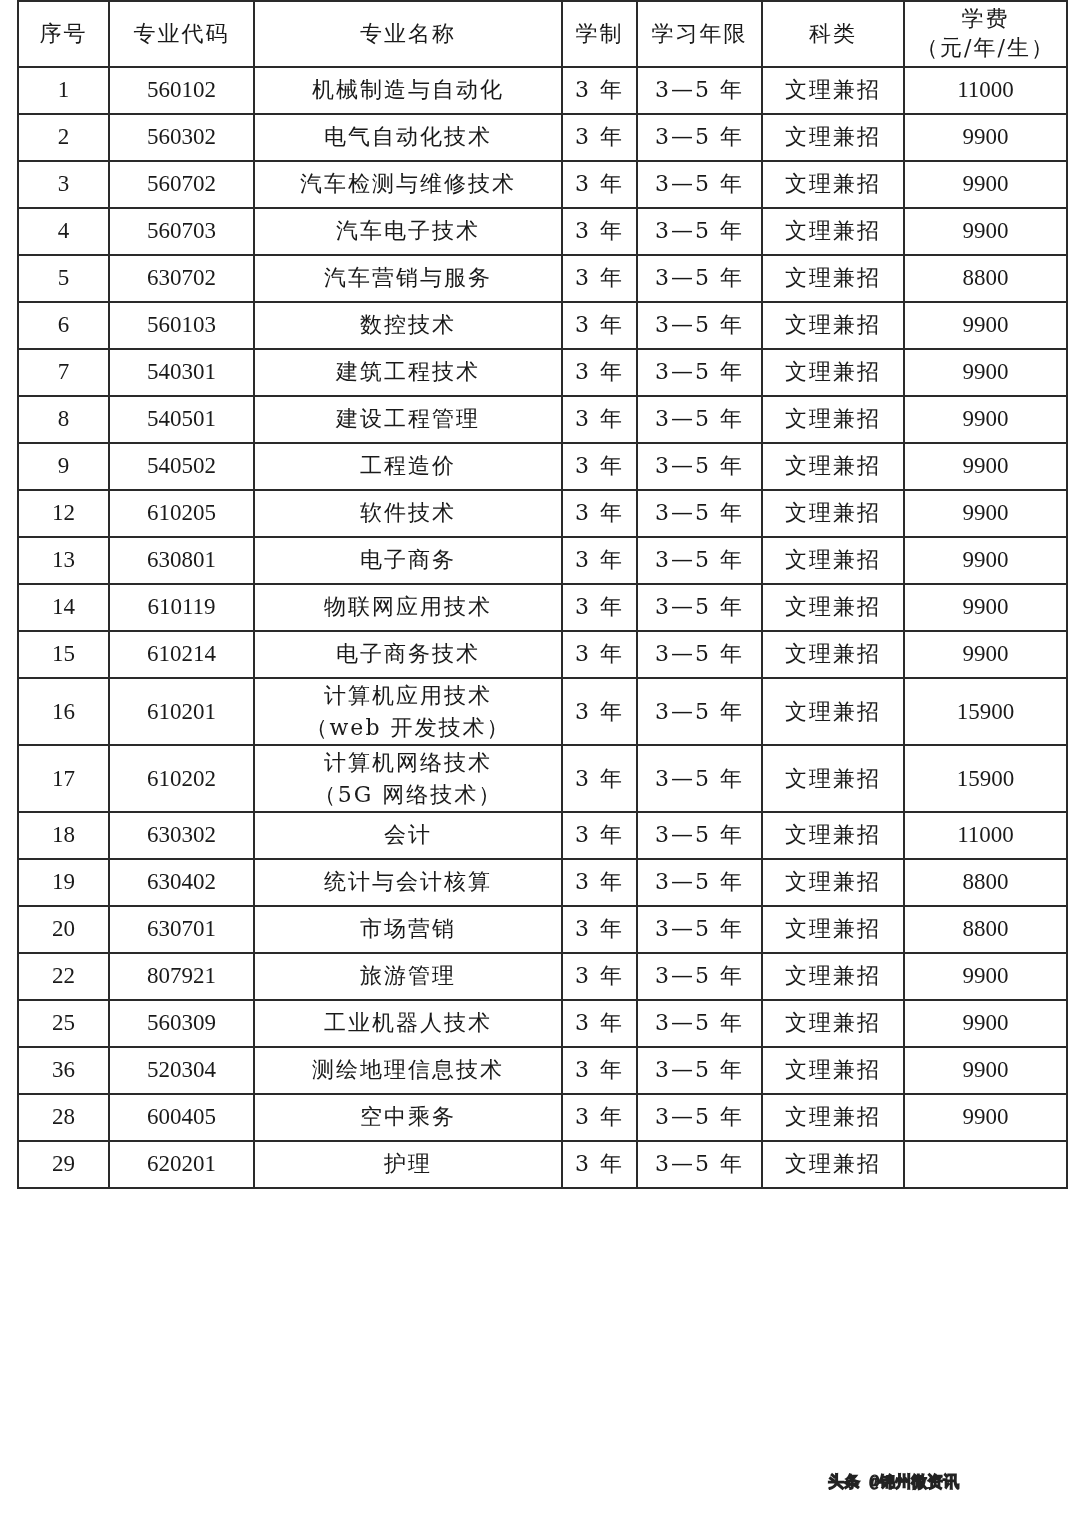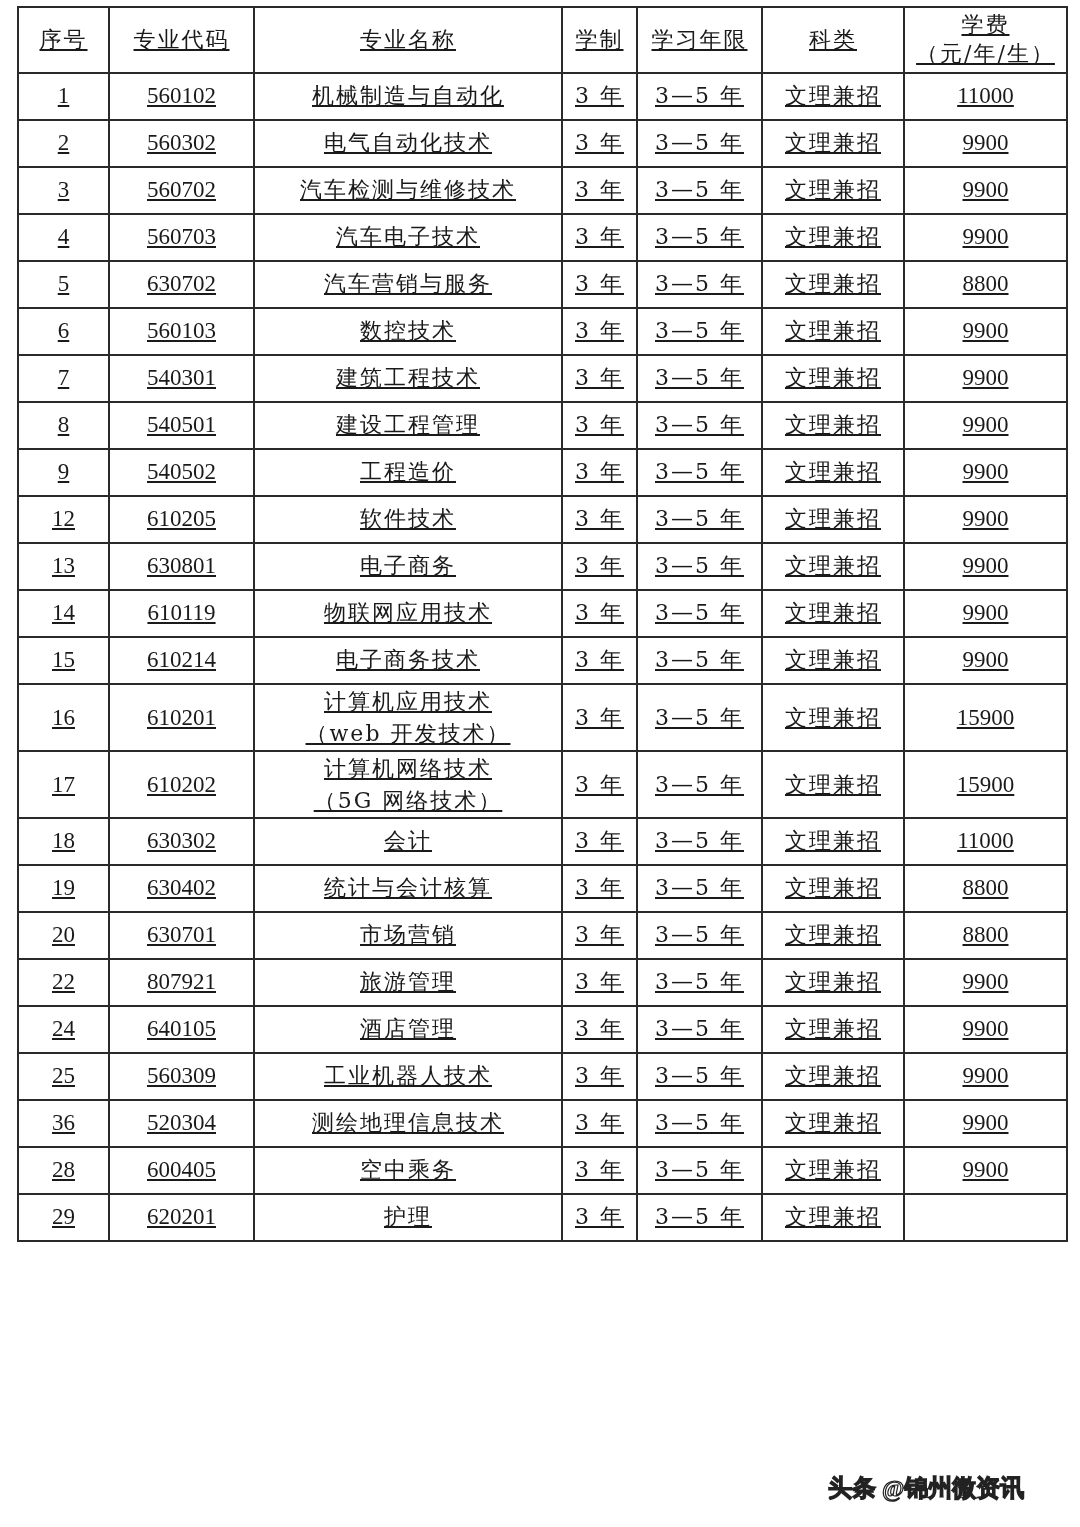--- a/index.html
+++ b/index.html
@@ -11,23 +11,22 @@
     width: 1080px;
     height: 1527px;
     position: relative;
     overflow: hidden;
     font-family: "DejaVu Serif", "Liberation Serif", serif;
     color: #1a1a1a;
   }
   .table-wrap {
     position: absolute;
     left: 17px;
-    top: 6px;
+    top: 0;
     width: 896px;
-    text-decoration: underline;
   }
   table {
     border-collapse: collapse;
     width: 1049px;
     table-layout: fixed;
   }
   th, td {
     border: 2px solid #2a2a2a;
     text-align: center;
     vertical-align: middle;
@@ -47,22 +46,22 @@
   tr.tall td {
     height: 65px;
     line-height: 1.45;
   }
   th .sub { display: block; line-height: 1.3; }
   .num { font-family: "Liberation Serif", "DejaVu Serif", serif; letter-spacing: 0; font-size: 23px; }
   .watermark {
     position: absolute;
     left: 828px;
     top: 1472px;
-    font-family: Liberation Serif, serif;
-    font-size: 24px;
+    font-family: Liberation Mono, monospace;
+    font-size: 16px;
     font-weight: bold;
     color: #ffffff;
     -webkit-text-stroke: 1.2px #222;
     letter-spacing: 0;
     white-space: nowrap;
     pointer-events: none;
   }
 </style>
 </head>
 <body>
@@ -264,29 +263,20 @@
         <tr>
           <td class="num">22</td>
           <td class="num">807921</td>
           <td>旅游管理</td>
           <td>3 年</td>
           <td>3—5 年</td>
           <td>文理兼招</td>
           <td class="num">9900</td>
         </tr>
         <tr>
-          <td class="num">24</td>
-          <td class="num">640105</td>
-          <td>酒店管理</td>
-          <td>3 年</td>
-          <td>3—5 年</td>
-          <td>文理兼招</td>
-          <td class="num">9900</td>
-        </tr>
-        <tr>
           <td class="num">25</td>
           <td class="num">560309</td>
           <td>工业机器人技术</td>
           <td>3 年</td>
           <td>3—5 年</td>
           <td>文理兼招</td>
           <td class="num">9900</td>
         </tr>
         <tr>
           <td class="num">36</td>

